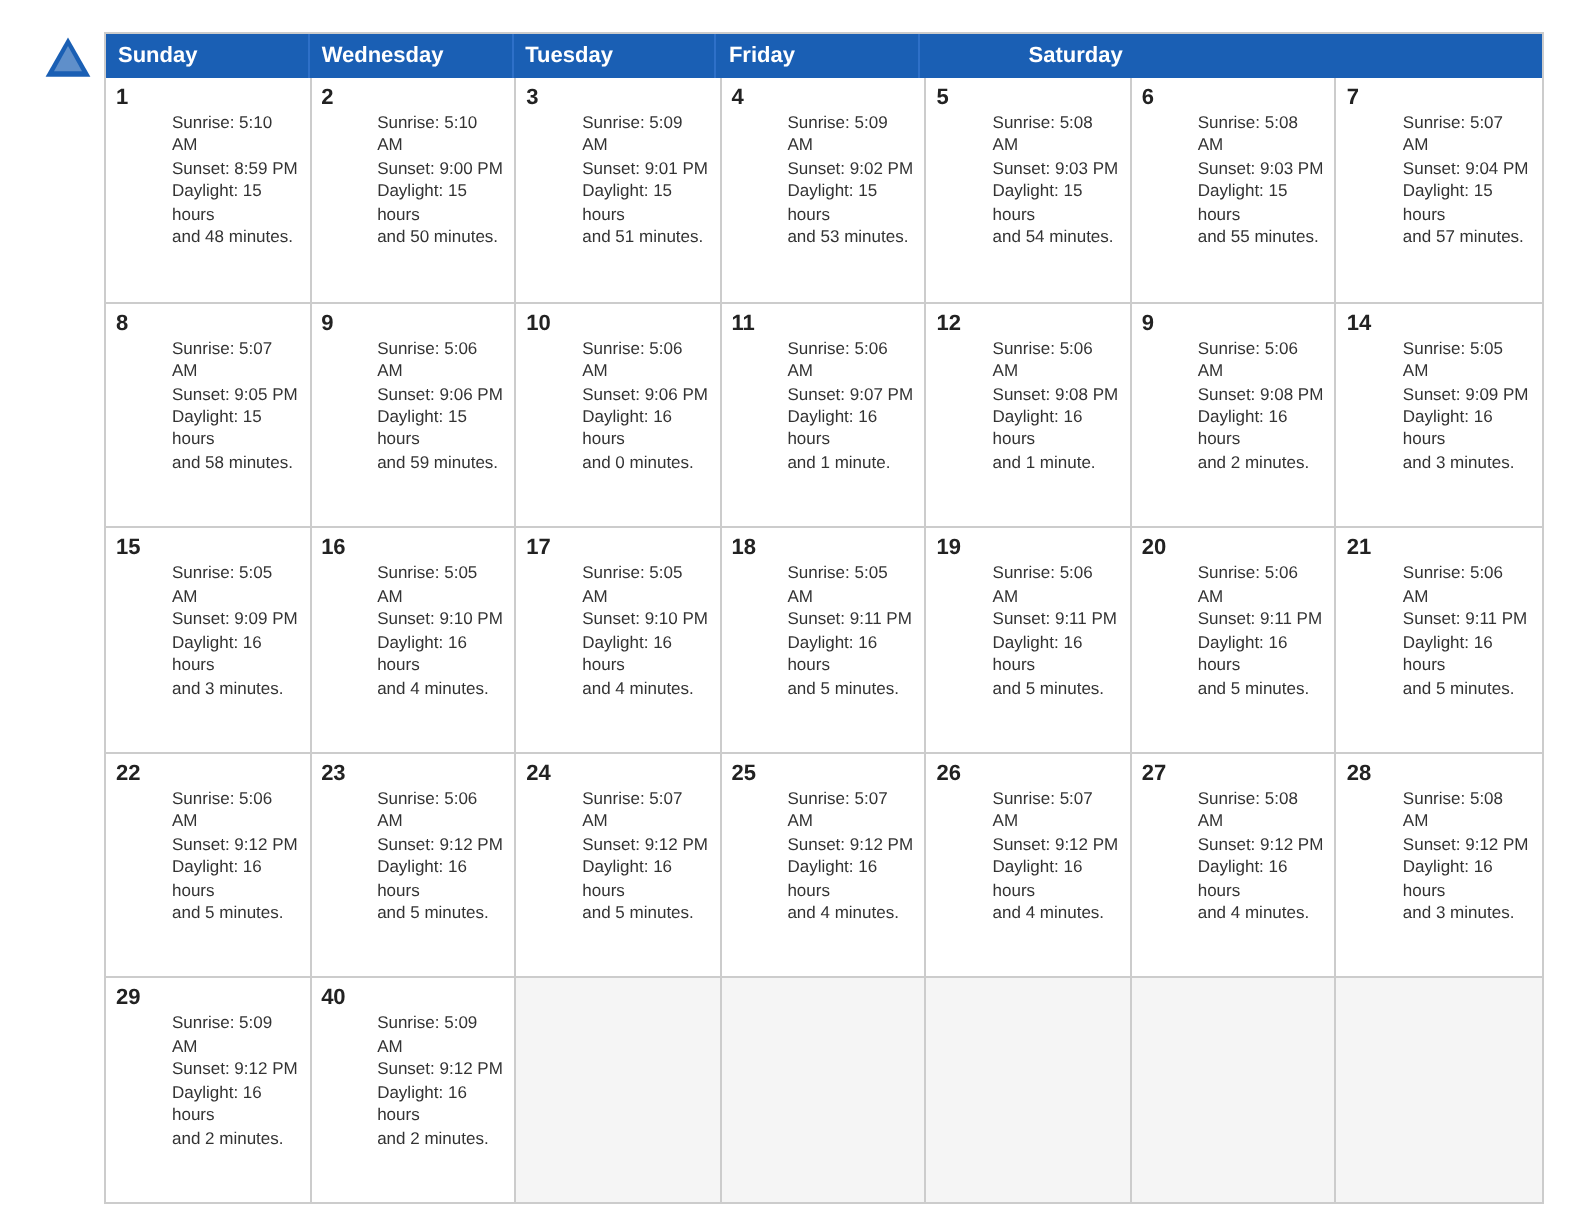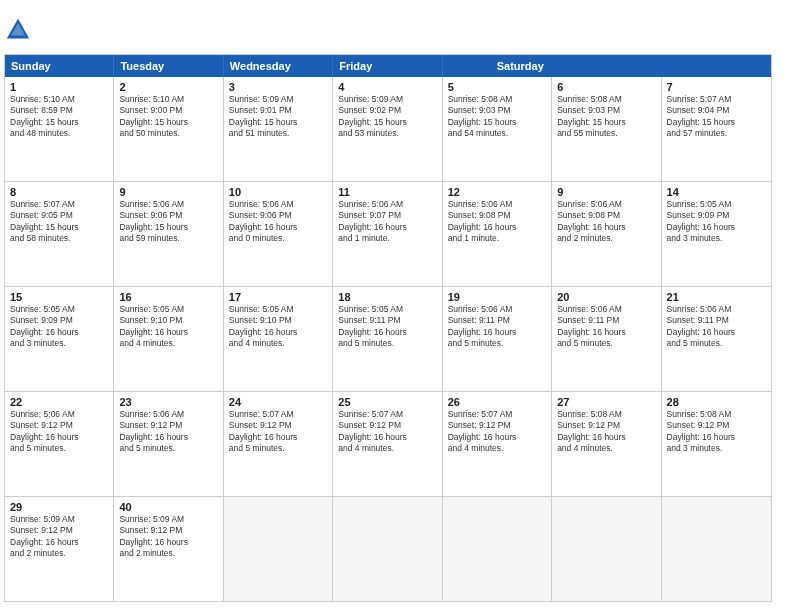--- a/index.html
+++ b/index.html
@@ -6,23 +6,22 @@
     body {
       font-family: Arial, sans-serif;
       background: #fff;
       width: 792px;
       height: 612px;
       overflow: hidden;
     }
     .page {
       width: 792px;
       height: 612px;
-      padding: 16px 20px 10px 4px;
-      display: flex;
-      flex-direction: column;
+      padding: 16px 20px 10px 20px;
+      display: flex;
     }
     .header {
       display: flex;
       justify-content: space-between;
       align-items: flex-start;
       margin-bottom: 10px;
     }
     .logo {
       display: flex;
       align-items: center;
@@ -106,20 +105,21 @@
       font-size: 11px;
       font-weight: bold;
       color: #222;
       display: block;
       margin-bottom: 1px;
     }
     .cell-text {
       font-size: 8.5px;
       line-height: 1.35;
       color: #333;
+      margin-left: 28px;
     }
   </style>
 </head>
 <body>
 
 <div class="page">
   <div class="header">
     <div class="logo">
       <svg class="logo-icon" viewBox="0 0 40 40">
         <polygon points="20,4 36,32 4,32" fill="#1a5fb4"></polygon>
@@ -132,22 +132,22 @@
     </div>
     <div class="title-area">
       <div class="month-title"></div>
       <div class="location"></div>
     </div>
   </div>
 
   <div class="calendar">
     <div class="cal-header" id="cal-header">
         <div class="cal-header-cell">Sunday</div>
+        <div class="cal-header-cell">Wednesday</div>
         <div class="cal-header-cell">Tuesday</div>
-        <div class="cal-header-cell">Wednesday</div>
         <div class="cal-header-cell">Friday</div>
         <div class="cal-header-cell">Saturday</div>
       </div>
     <div class="cal-body" id="cal-body">
         <div class="cal-row">
           <div class="cal-cell">
             <span class="day-num">1</span>
             <div class="cell-text">Sunrise: 5:10 AM<br>Sunset: 8:59 PM<br>Daylight: 15 hours<br>and 48 minutes.</div>
           </div>
           <div class="cal-cell">

